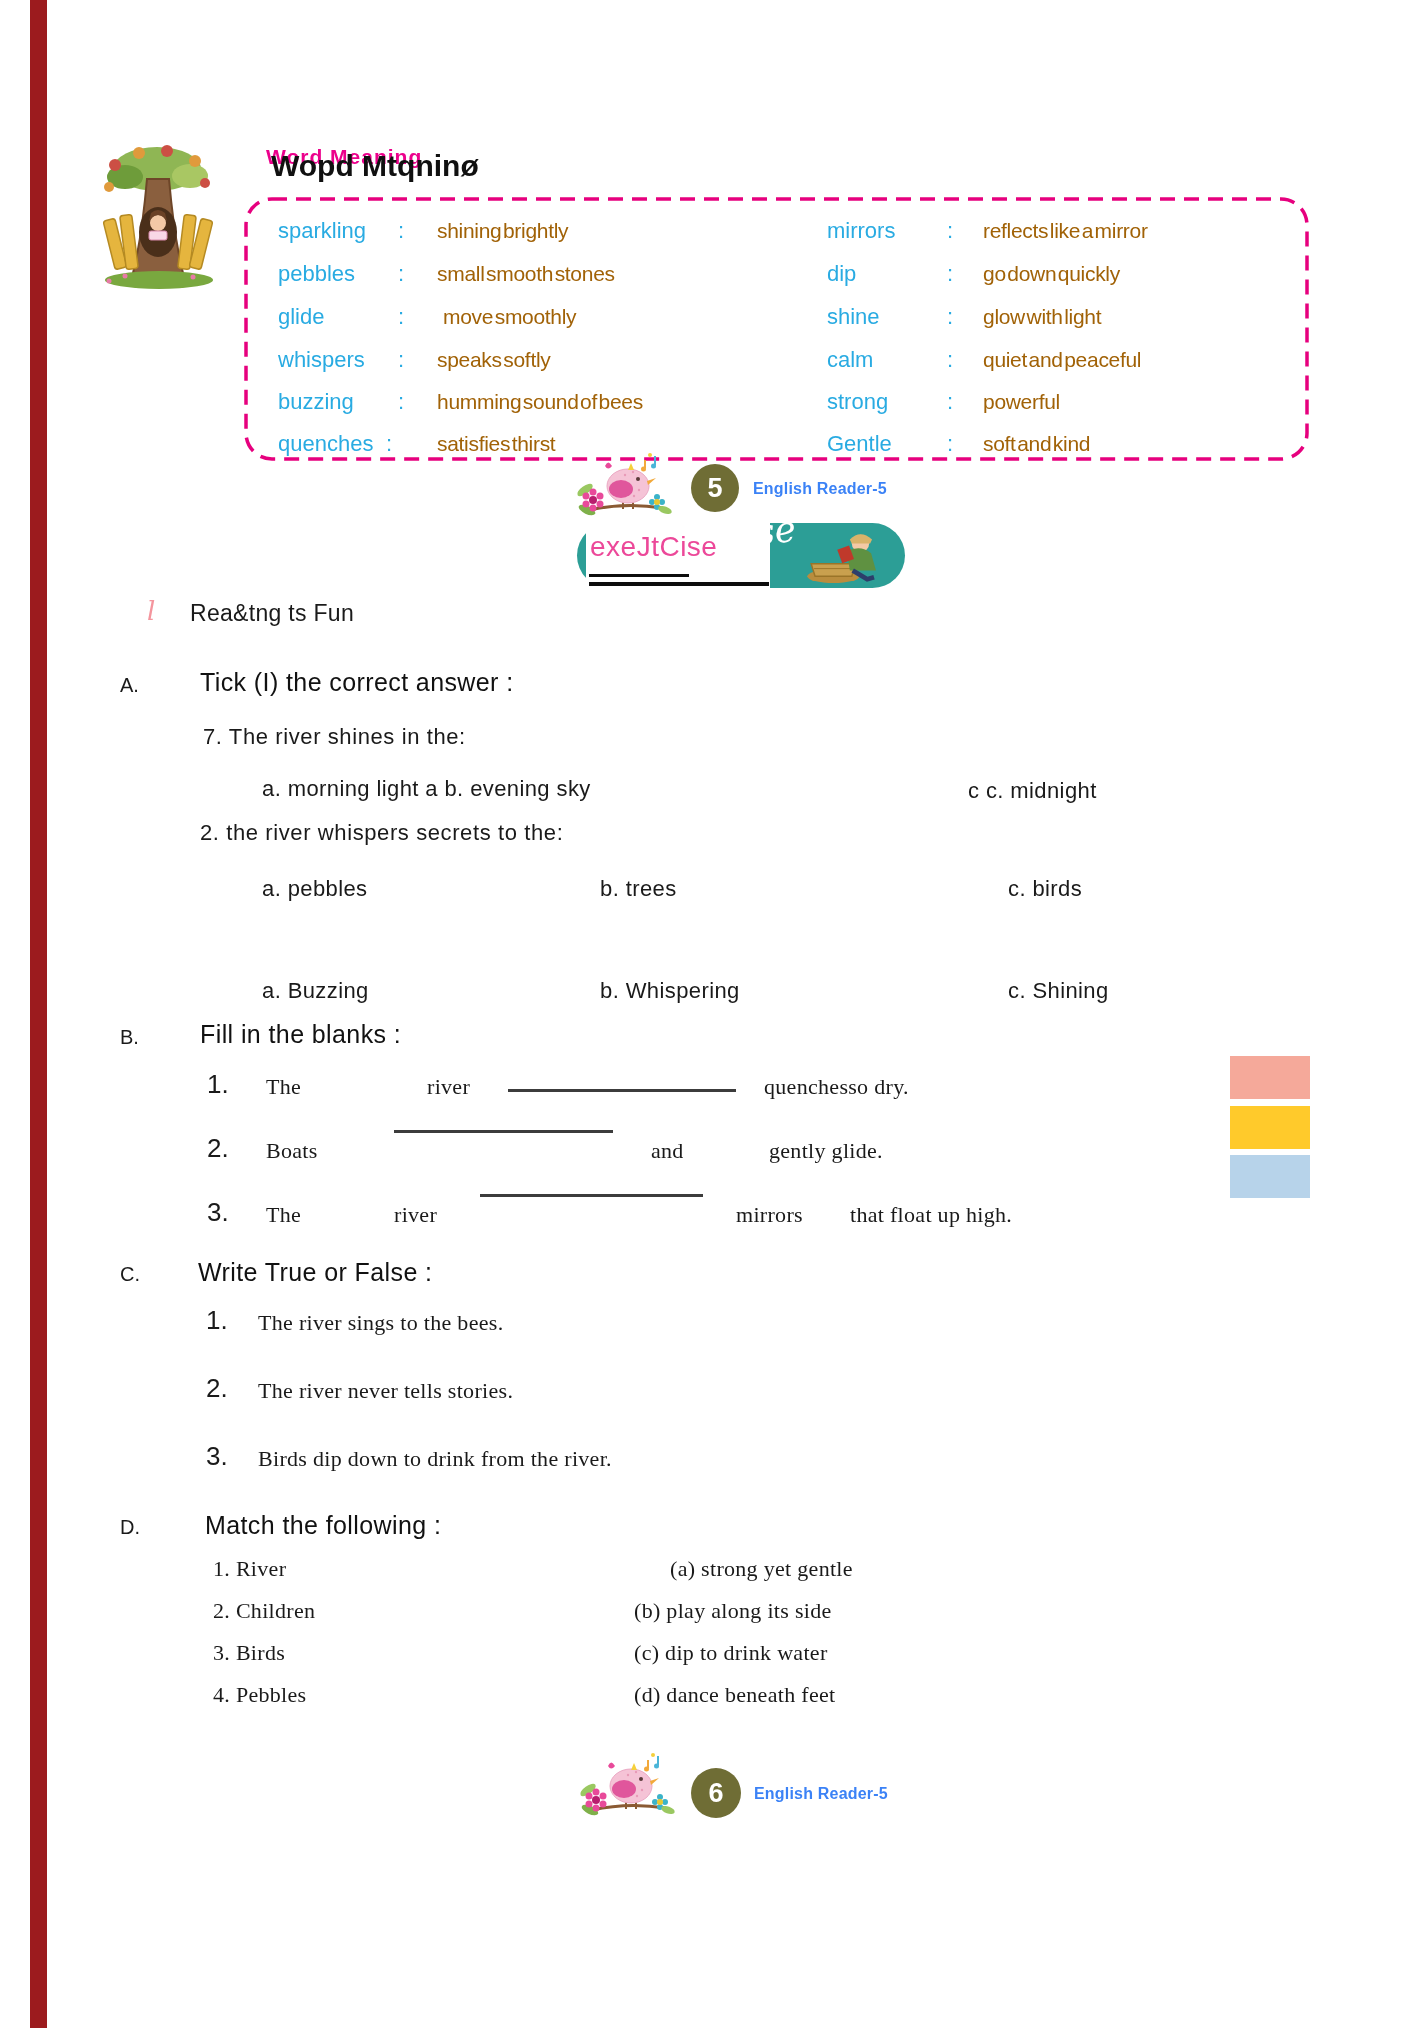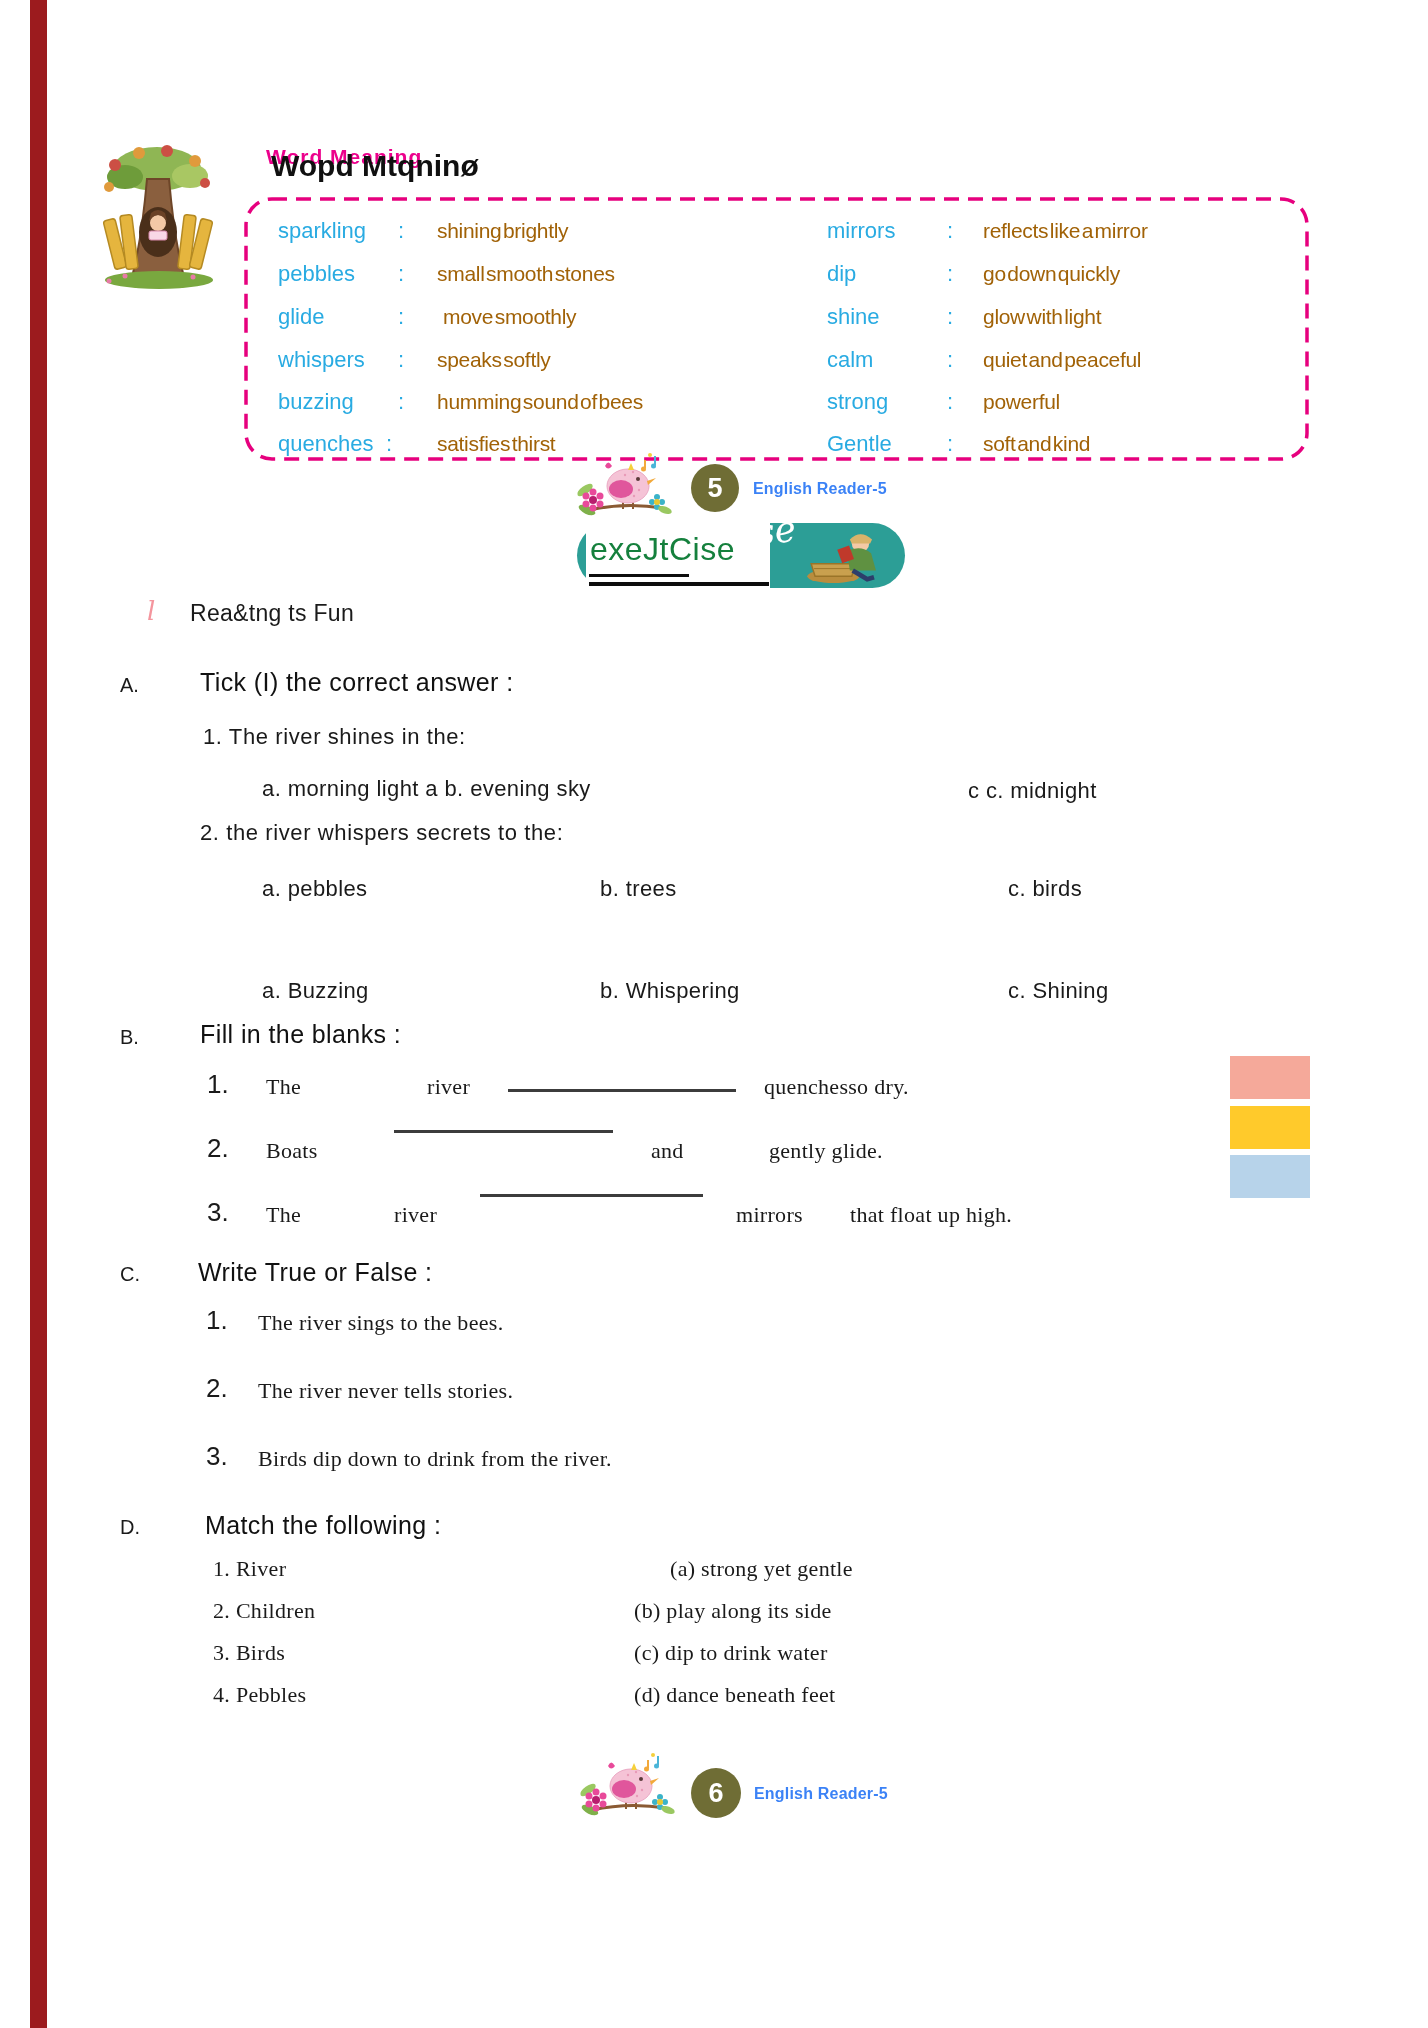--- a/index.html
+++ b/index.html
@@ -18,21 +18,21 @@
   .opt{font-size:22px;letter-spacing:0.4px;}
   .bignum{font-size:26px;}
   .btext{font-size:22px;letter-spacing:0.3px;font-family:Liberation Serif, serif;}
   .blank{position:absolute;height:0;border-top:3px solid #3c3c3c;}
   .badge-circle{position:absolute;border-radius:50%;background:var(--badge-olive,#6f6d35);
         display:flex;align-items:center;justify-content:center;color:#fff;
         font-size:27px;font-weight:bold;}
   .badge-label{font-size:16px;font-weight:bold;color:#3b82f6;letter-spacing:0.2px;}
   .pill{position:absolute;background:var(--banner-teal,#2c9e96);border-radius:34px;}
   .whitepatch{position:absolute;background:#ffffff;}
-  .exword{font-size:32px;color:#15803d;letter-spacing:0.5px;}
+  .exword{font-size:28px;color:#ec4899;letter-spacing:0.5px;}
   .cursive{font-family:"DejaVu Serif","Liberation Serif",serif;font-style:italic;
         font-size:36px;color:#fff;transform:rotate(-6deg);}
   .uline{position:absolute;background:#0d0d0d;}
   .marker{font-family:"DejaVu Serif","Liberation Serif",serif;font-style:italic;
         font-size:26px;color:#f4959d;}
   .reading{font-size:23px;letter-spacing:0.3px;}
   .swatch{position:absolute;width:80px;height:43px;}
 </style>
 </head>
 <body>
@@ -197,21 +197,21 @@
   <div class="t exword" style="left:590px;top:531px;">exeJtCise</div>
   <div class="uline" style="left:589px;top:574px;width:100px;height:3px;"></div>
   <div class="uline" style="left:589px;top:582px;width:180px;height:4px;"></div>
 
   <div class="t marker" style="left:147px;top:597px;">l</div>
   <div class="t reading" style="left:190px;top:600px;">Rea&amp;tng ts Fun</div>
 
   <div class="t sec-letter" style="left:120px;top:674px;">A.</div>
   <div class="t sec-title" style="left:200px;top:668px;">Tick (I) the correct answer :</div>
 
-  <div class="t qtext" style="left:203px;top:724px;">1. The river shines in the:</div>
+  <div class="t qtext" style="left:203px;top:724px;">7. The river shines in the:</div>
   <div class="t opt" style="left:262px;top:776px;">a. morning light a b. evening sky</div>
   <div class="t opt" style="left:968px;top:778px;">c c. midnight</div>
 
   <div class="t qtext" style="left:200px;top:820px;">2. the river whispers secrets to the:</div>
   <div class="t opt" style="left:262px;top:876px;">a. pebbles</div>
   <div class="t opt" style="left:600px;top:876px;">b. trees</div>
   <div class="t opt" style="left:1008px;top:876px;">c. birds</div>
 
   <div class="t opt" style="left:262px;top:978px;">a. Buzzing</div>
   <div class="t opt" style="left:600px;top:978px;">b. Whispering</div>

